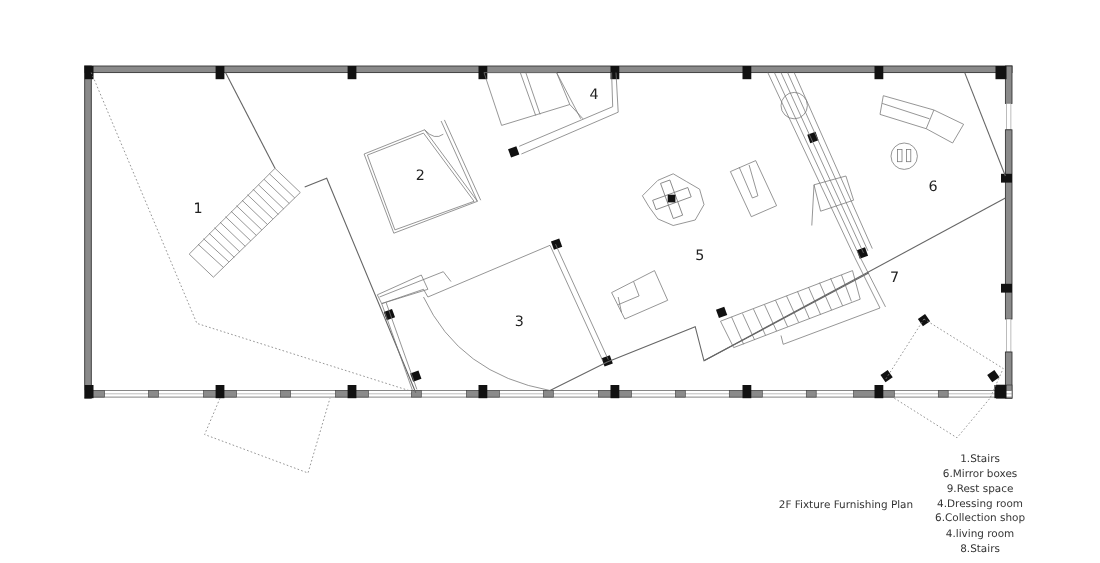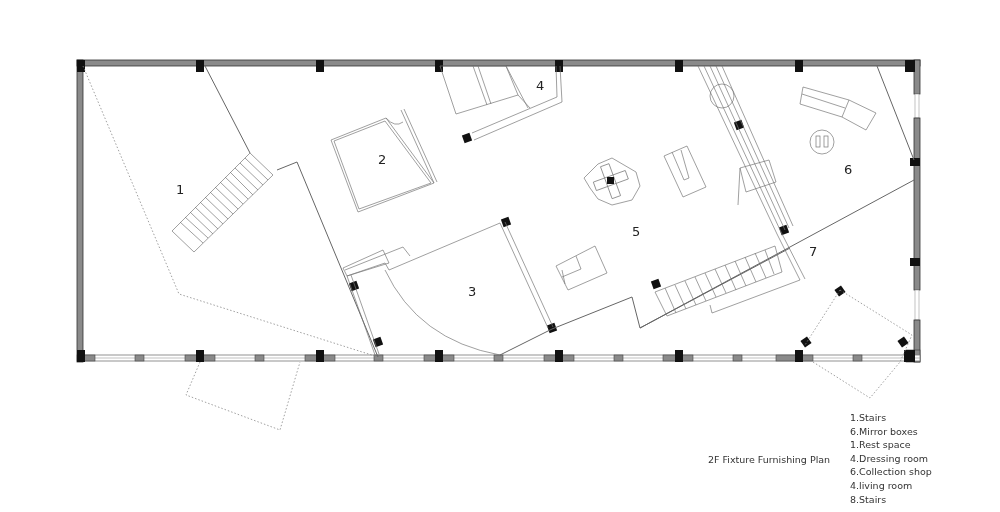--- a/index.html
+++ b/index.html
@@ -1,21 +1,21 @@
 <!DOCTYPE html>
 <html><head>
 <meta charset="utf-8">
 <style>
   html, body { margin:0; padding:0; background:#ffffff; }
   body { width:1000px; height:512px; position:relative; overflow:hidden; font-family:"Liberation Sans", sans-serif; }
   svg { position:absolute; left:0; top:0; }
   .room-num { font-family:"DejaVu Sans", sans-serif; font-size:13px; fill:#222; }
   .caption { position:absolute; left:708px; top:454px; font-size:9.5px; color:#333; font-family:"DejaVu Sans", sans-serif; white-space:nowrap; }
   .legend { position:absolute; left:850px; top:411px; font-size:9.5px; color:#333; font-family:"DejaVu Sans", sans-serif; line-height:13.6px; margin:0; padding:0; list-style:none; }
-  .legend li { white-space:nowrap; }
+  .legend li { white-space:nowrap;text-align:center; }
   .wall { fill:#8a8a8a; stroke:#333; stroke-width:0.8; }
   .col { fill:#111; }
   .line { stroke:#666; stroke-width:1; fill:none; }
   .thin { stroke:#777; stroke-width:0.7; fill:none; }
   .dotted { stroke:#888; stroke-width:0.8; fill:none; stroke-dasharray:1.5 2; }
   .dbl { stroke:#777; stroke-width:0.7; fill:#fff; }
 </style>
 </head>
 <body>
 
@@ -209,18 +209,18 @@
     <text class="room-num" x="844" y="174">6</text>
     <text class="room-num" x="809" y="256">7</text>
   </g>
 </svg>
 
 <div class="caption">2F Fixture Furnishing Plan</div>
 
 <ul class="legend">
   <li>1.Stairs</li>
   <li>6.Mirror boxes</li>
-  <li>1.Rest space</li>
+  <li>9.Rest space</li>
   <li>4.Dressing room</li>
   <li>6.Collection shop</li>
   <li>4.living room</li>
   <li>8.Stairs</li>
 </ul>
 
 </body></html>

